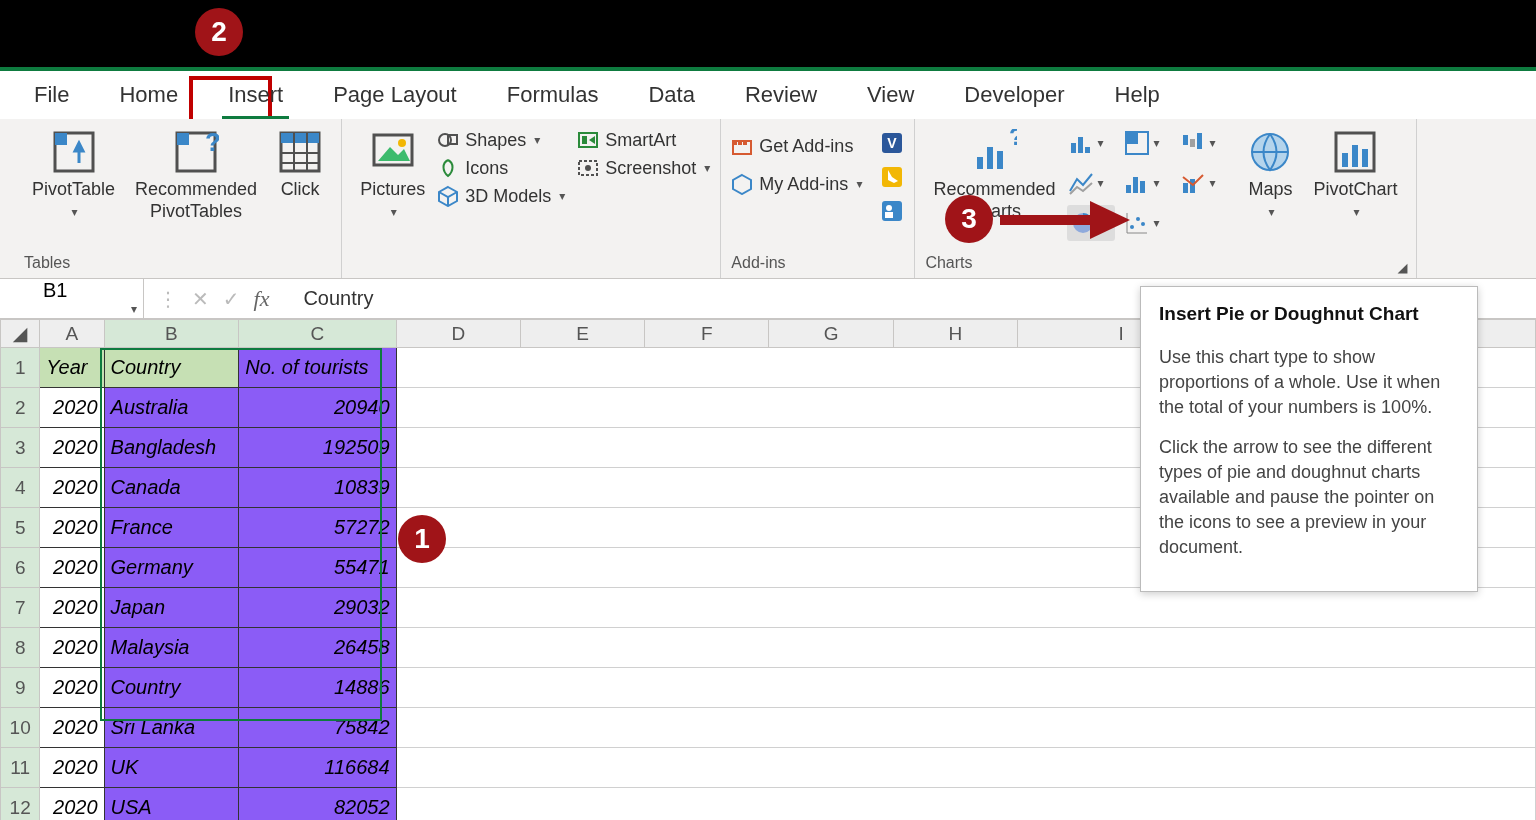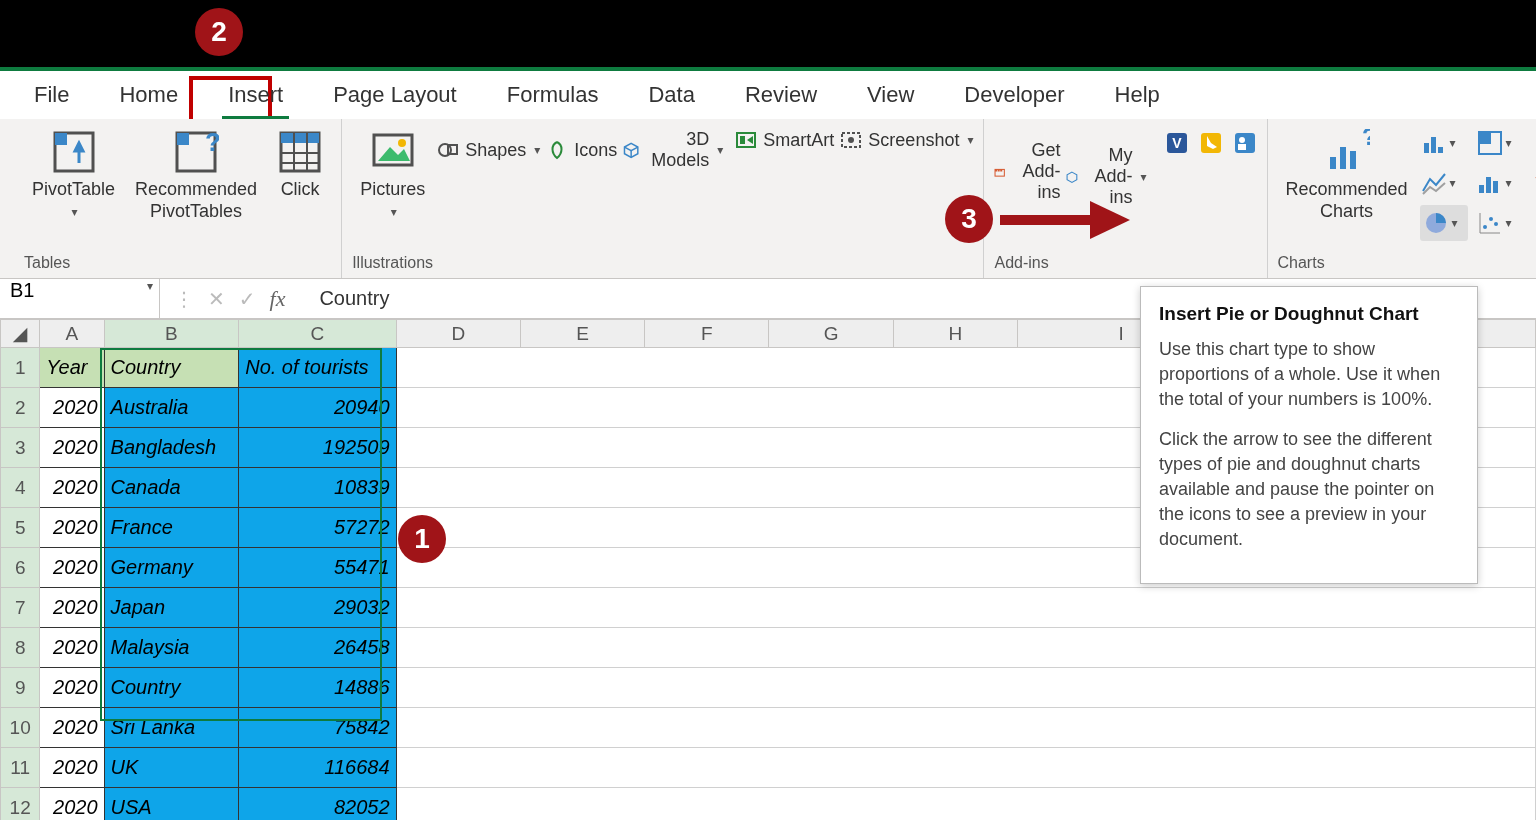--- a/index.html
+++ b/index.html
@@ -19,30 +19,30 @@
 .tab { cursor:pointer; padding:8px 6px; }
 .tab.active { position:relative; color:#333; }
 .tab.active::after { content:""; position:absolute; left:0; right:0; bottom:-4px; height:4px; background:#0e7b3f; }
 
 .ribbon { height:160px; background:#f3f2f1; border-bottom:1px solid #c8c6c4; display:flex; padding:0 14px; position:relative; }
 .ribbon-group { display:flex; flex-direction:column; border-right:1px solid #d0d0d0; padding:6px 10px 2px 10px; }
 .group-body { flex:1; display:flex; align-items:flex-start; gap:4px; }
 .group-label { text-align:left; font-size:16px; color:#555; padding:2px 0 4px; }
 .big-btn { display:flex; flex-direction:column; align-items:center; justify-content:flex-start; gap:4px; padding:4px 8px; font-size:18px; color:#333; cursor:pointer; text-align:center; line-height:1.2; }
 .big-btn svg, .big-btn .icon48 { width:46px; height:46px; }
-.menu-col { display:flex; flex-direction:row; gap:6px; font-size:18px; color:#333; padding-top:4px;text-align:right; }
+.menu-col { display:flex; flex-direction:column; gap:6px; font-size:18px; color:#333; padding-top:4px; }
 .menu-item { display:flex; align-items:center; gap:6px; cursor:pointer; }
 .menu-item svg { width:22px; height:22px; }
 .chev { font-size:12px; color:#555; margin-left:2px; }
 .chart-icons { display:grid; grid-template-columns:48px 48px 48px; grid-auto-rows:36px; gap:4px 8px; margin-right:8px; }
 .chart-icons .ci { display:flex; align-items:center; cursor:pointer; }
 .dialog-launcher { position:absolute; right:0; bottom:0; width:18px; height:18px; font-size:13px; cursor:pointer; color:#555; }
 
 .formula-row { height:40px; display:flex; align-items:center; border-bottom:1px solid #c8c6c4; font-size:20px; background:#fff; }
-.namebox { width:160px; height:100%; display:flex; align-items:flex-start; border-right:1px solid #c8c6c4; }
+.namebox { width:144px; height:100%; display:flex; align-items:flex-end; border-right:1px solid #c8c6c4;flex-direction:column; }
 .namebox input { border:none; width:110px; font-size:20px; padding-left:10px; outline:none; }
 .fx-area { display:flex; align-items:center; gap:14px; padding:0 14px; color:#999; }
 .fx-area .fx { font-style:italic; font-family:"Times New Roman", serif; color:#666; font-size:22px; }
 .formula-content { padding-left:20px; color:#333; }
 
 .grid { position:relative; }
 .grid table { border-collapse:collapse; width:100%; }
 .colhdr td { background:#eee; border:1px solid #c8c6c4; text-align:center; font-size:19px; color:#555; height:28px; }
 .colhdr .hsel { background:#d6e8d7; }
 .rowhdr { background:#eee; border:1px solid #c8c6c4; text-align:center; font-size:19px; color:#555; width:38px; }
@@ -50,26 +50,26 @@
 td.cell { border:1px solid #d0d0d0; height:31px; font-size:20px; padding:8px 6px;font-style:italic; }
 .col-A { width:62px; }
 .col-B { width:130px; }
 .col-C { width:152px; }
 .col-other { width:120px; }
 .col-wide { width:200px; }
 
 .data-A { text-align:right; border:1px solid #333 !important; }
 .data-B { border:1px solid #333 !important; }
 .data-C { text-align:right; border:1px solid #333 !important; }
-.sel { background:#0ea5e9; }
+.sel { background:#8b5cf6; }
 .hdr-green { background:#c6e0b4; font-weight:400; }
 
 .sel-outline { position:absolute; border:2px solid #0e7b3f; pointer-events:none; }
 .tooltip { position:absolute; left:1140px; top:286px; width:338px; background:#fff; border:1px solid #bbb; box-shadow:0 2px 8px rgba(0,0,0,.2); padding:16px 18px; font-size:18px; color:#444; z-index:50; }
-.tooltip h4 { font-size:19px; color:#111; margin-bottom:12px; font-weight:700; }
+.tooltip h4 { font-size:19px; color:#111; margin-bottom:20px; font-weight:700; }
 .tooltip p { margin-bottom:14px; line-height:1.4; }
 </style>
 </head>
 <body>
 
 <div class="top-black"></div>
 <div class="annot annot-2">2</div>
 <div class="green-divider"></div>
 
 <div class="red-box" style="left:189px; top:76px; width:83px; height:50px;"></div>
@@ -172,21 +172,20 @@
         <div class="menu-item">
             <svg viewBox="0 0 22 22">
               <rect x="2" y="4" width="18" height="14" fill="none" stroke="#505050" stroke-width="2" stroke-dasharray="3 2"></rect>
               <circle cx="11" cy="11" r="3" fill="#505050"></circle>
             </svg>
             <span>Screenshot</span>
             <span class="chev">▾</span>
           </div>
       </div>
     </div>
-    <div class="group-label">Illustrations</div>
   </div>
 
   <div class="ribbon-group">
     <div class="group-body">
       <div class="menu-col" style="padding-top:10px;">
         <div class="menu-item">
             <svg viewBox="0 0 22 22">
               <rect x="2" y="6" width="18" height="13" fill="none" stroke="#d65a31" stroke-width="2"></rect>
               <rect x="2" y="6" width="4" height="4" fill="#d65a31"></rect>
               <rect x="7" y="6" width="4" height="4" fill="#d65a31"></rect>

